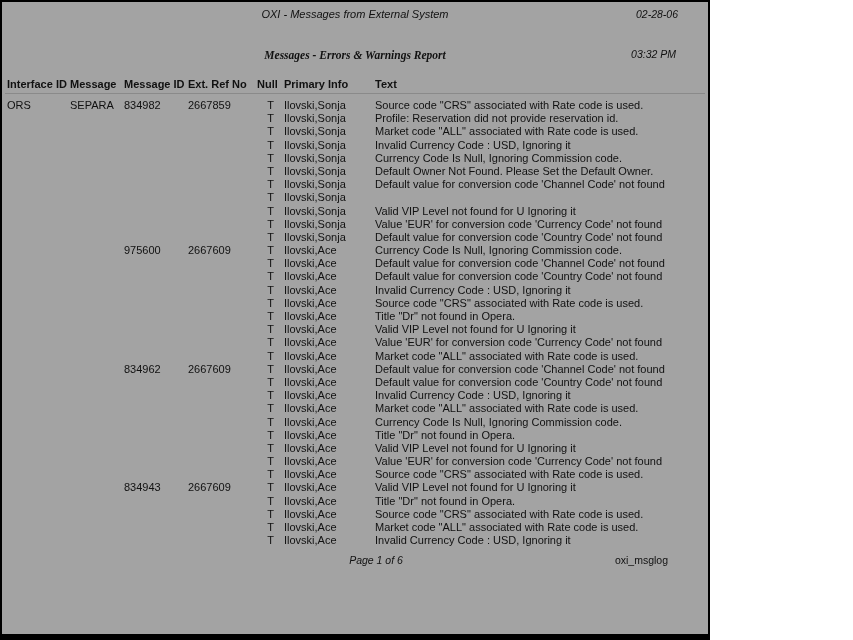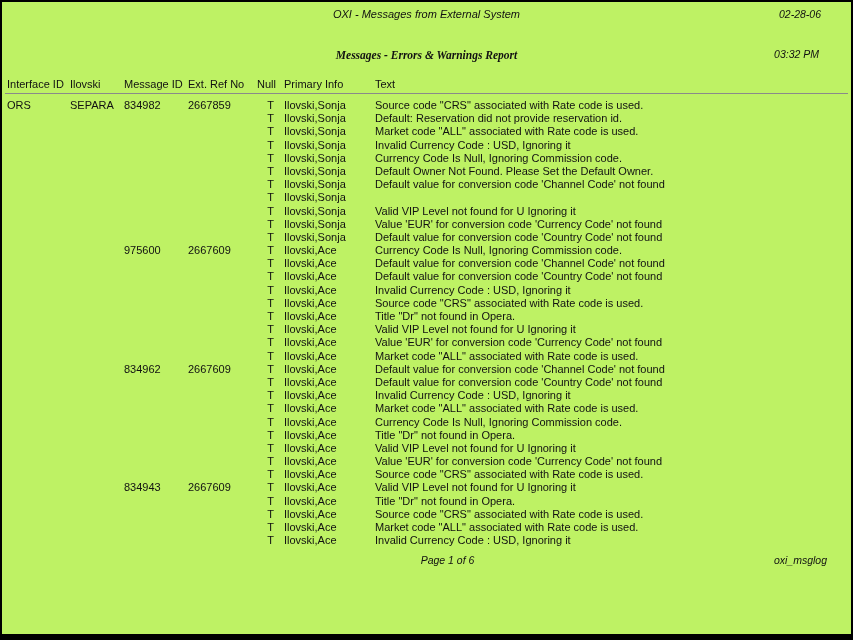--- a/index.html
+++ b/index.html
@@ -3,23 +3,23 @@
 <meta charset="utf-8">
 <style>
   * { margin: 0; padding: 0; box-sizing: border-box; }
   html, body { background: #ffffff; }
   body {
     font-family: "Liberation Sans", "DejaVu Sans", sans-serif;
     color: #111111;
   }
   .page {
     position: relative;
-    width: 853px;
+    width: 710px;
     height: 640px;
-    background: #bef264;
+    background: #a3a3a3;
     border-top: 2px solid #000000;
     border-left: 2px solid #000000;
     border-right: 2px solid #000000;
     border-bottom: 6px solid #000000;
     overflow: hidden;
   }
   .report-title {
     position: absolute;
     top: 6px; left: 0; right: 0;
     text-align: center;
@@ -58,21 +58,21 @@
     align-items: baseline;
   }
   .col-grid > div {
     white-space: nowrap;
     overflow: visible;
   }
   .table-header {
     position: absolute;
     top: 76px; left: 0; right: 0;
     font-size: 11px;
-    font-weight: normal;
+    font-weight: bold;
   }
   .header-rule {
     position: absolute;
     top: 91px; left: 3px; right: 3px;
     height: 1px;
     background: #8a8a8a;
   }
   .table-body {
     position: absolute;
     top: 97px; left: 0; right: 0;
@@ -86,40 +86,39 @@
   .footer-page {
     position: absolute;
     top: 552px; left: 0; right: 0;
     text-align: center;
     font-size: 10.5px;
     font-style: italic;
     padding-left: 42px;
   }
   .footer-report-name {
     position: absolute;
-    top: 552px; right: 24px;
+    top: 552px; right: 40px;
     font-size: 10.5px;
-    font-style: italic;
     white-space: nowrap;
   }
 </style>
 </head>
 <body>
 
 <div class="page">
 
   <div class="report-title">OXI - Messages from External System</div>
   <div class="report-date">02-28-06</div>
 
   <div class="report-subtitle">Messages - Errors &amp; Warnings Report</div>
   <div class="report-time">03:32 PM</div>
 
   <div class="table-header col-grid">
     <div>Interface ID</div>
-    <div>Ilovski</div>
+    <div>Message</div>
     <div>Message ID</div>
     <div>Ext. Ref No</div>
     <div>Null</div>
     <div>Primary Info</div>
     <div>Text</div>
   </div>
 
   <div class="header-rule"></div>
 
   <div class="table-body">
@@ -133,21 +132,21 @@
       <div class="cell-text">Source code "CRS" associated with Rate code is used.</div>
     </div>
 
     <div class="table-row col-grid">
       <div class="cell-interface-id"></div>
       <div class="cell-property"></div>
       <div class="cell-message-id"></div>
       <div class="cell-ext-ref-no"></div>
       <div class="cell-type">T</div>
       <div class="cell-primary-info">Ilovski,Sonja</div>
-      <div class="cell-text">Default: Reservation did not provide reservation id.</div>
+      <div class="cell-text">Profile: Reservation did not provide reservation id.</div>
     </div>
 
     <div class="table-row col-grid">
       <div class="cell-interface-id"></div>
       <div class="cell-property"></div>
       <div class="cell-message-id"></div>
       <div class="cell-ext-ref-no"></div>
       <div class="cell-type">T</div>
       <div class="cell-primary-info">Ilovski,Sonja</div>
       <div class="cell-text">Market code "ALL" associated with Rate code is used.</div>

